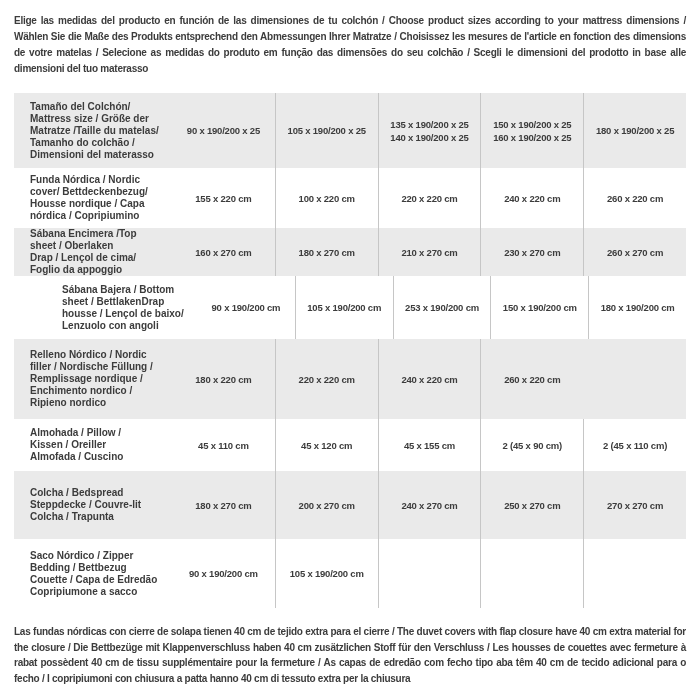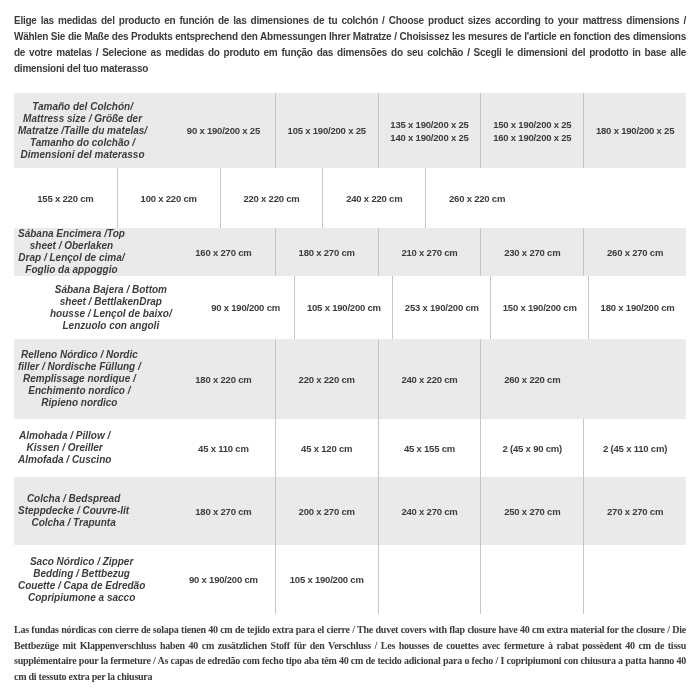--- a/index.html
+++ b/index.html
@@ -21,55 +21,53 @@
     margin: 0 0 16px 0;
   }
 
   .size-table { width: 672px; }
   .row { display: flex; }
   .row.shaded { background: #eaeaea; }
 
   .cell { box-sizing: border-box; display: flex; align-items: center; }
   .cell.label {
     width: 158px;
-    padding: 3px 4px 3px 4px;
+    padding: 3px 4px 3px 16px;
     font-size: 10px;
     line-height: 12px;
     white-space: pre-line;
-    text-align: center;
-    font-style: italic;
+    text-align: left;
   }
   .cell.val {
     width: 102.8px;
     justify-content: center;
     text-align: center;
     font-size: 9.5px;
     line-height: 13px;
     letter-spacing: -0.2px;
     white-space: pre-line;
     padding: 2px 1px;
   }
   .cell.val + .cell.val { border-left: 1px solid #c6c6c6; }
 
   .r1 { height: 75px; }
   .r2 { height: 60px; }
   .r3 { height: 48px; }
   .r4 { height: 63px; margin-left: 32px; }
   .r5 { height: 80px; }
-  .r6 { height: 58px; }
+  .r6 { height: 52px; }
   .r7 { height: 68px; }
   .r8 { height: 69px; }
 
   .footnote {
     font-size: 10px;
     line-height: 15.5px;
     letter-spacing: -0.25px;
     text-align: justify;
-    margin-top: 8px;
-    font-family: Liberation Serif, serif;
+    margin-top: 16px;
   }
 </style>
 </head>
 <body>
 
 <div class="page">
 
   <p class="intro">Elige las medidas del producto en función de las dimensiones de tu colchón / Choose product sizes according to your mattress dimensions / Wählen Sie die Maße des Produkts entsprechend den Abmessungen Ihrer Matratze / Choisissez les mesures de l'article en fonction des dimensions de votre matelas / Selecione as medidas do produto em função das dimensões do seu colchão / Scegli le dimensioni del prodotto in base alle dimensioni del tuo materasso</p>
 
   <div class="size-table">
@@ -83,20 +81,24 @@
       <div class="cell val">90 x 190/200 x 25</div>
       <div class="cell val">105 x 190/200 x 25</div>
       <div class="cell val">135 x 190/200 x 25
 140 x 190/200 x 25</div>
       <div class="cell val">150 x 190/200 x 25
 160 x 190/200 x 25</div>
       <div class="cell val">180 x 190/200 x 25</div>
     </div>
 
     <div class="row r2">
+      <div class="cell label">Funda Nórdica /  Nordic
+cover/ Bettdeckenbezug/
+Housse nordique / Capa
+nórdica / Copripiumino</div>
       <div class="cell val">155 x 220 cm</div>
       <div class="cell val">100 x 220 cm</div>
       <div class="cell val">220 x 220 cm</div>
       <div class="cell val">240 x 220 cm</div>
       <div class="cell val">260 x 220 cm</div>
     </div>
 
     <div class="row shaded r3">
       <div class="cell label">Sábana Encimera /Top
 sheet / Oberlaken

